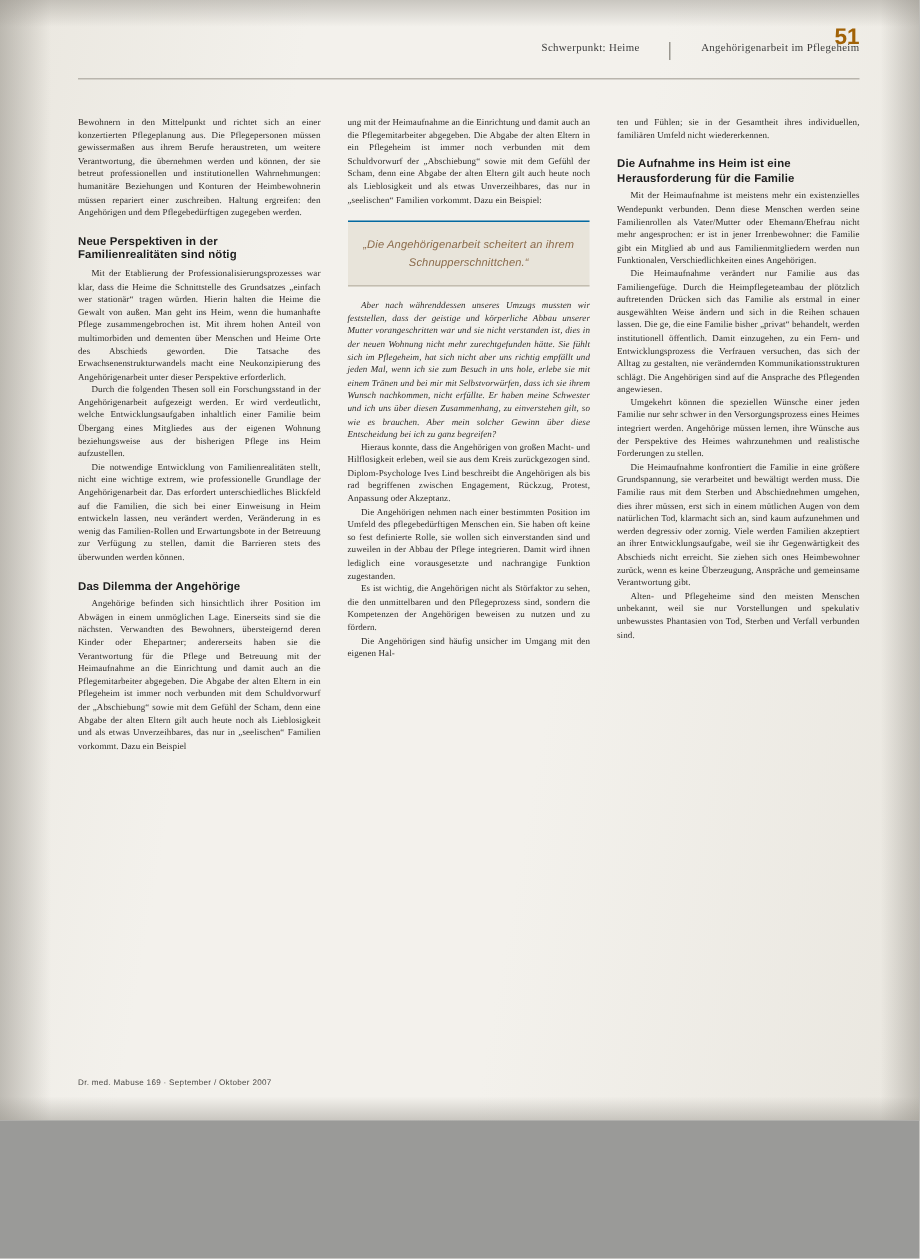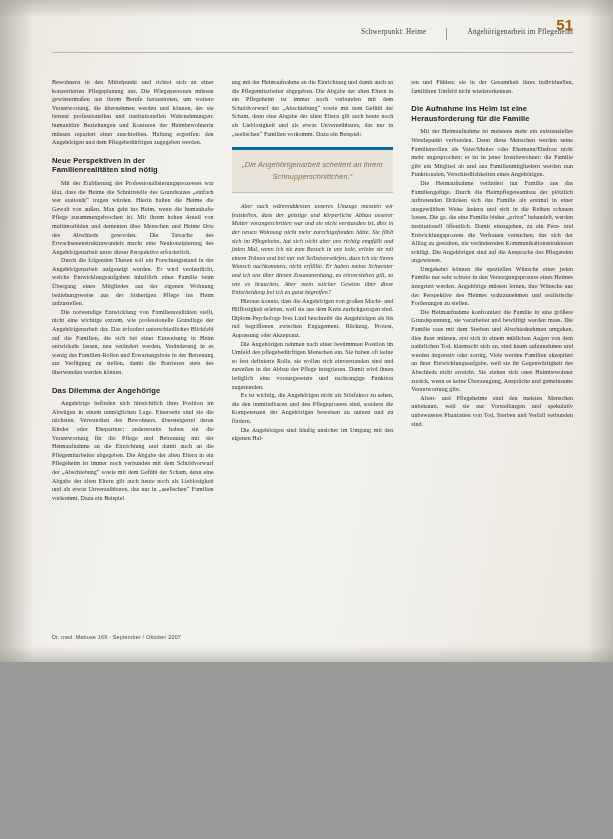--- a/index.html
+++ b/index.html
@@ -6,21 +6,21 @@
     margin: 0;
     padding: 0;
     background: #9a9a98;
   }
   body {
     font-family: "Liberation Serif", serif;
   }
   .page {
     position: relative;
     width: 613px;
-    height: 662px;
+    height: 747px;
     background: #f3f1ec;
     overflow: hidden;
     box-sizing: border-box;
   }
   .paper-tint {
     position: absolute;
     inset: 0;
     background:
       linear-gradient(100deg, rgba(226,222,212,0.55) 0%, rgba(243,241,236,0.15) 28%, rgba(243,241,236,0.05) 60%, rgba(222,218,208,0.45) 100%);
     pointer-events: none;
@@ -111,21 +111,21 @@
     margin: 9px 0 4px 0;
     line-height: 9.6px;
     letter-spacing: 0.1px;
   }
 
   
   .pullquote {
     margin: 9px 0 9px 0;
     padding: 9px 8px 10px 8px;
     background: #e8e4da;
-    border-top: 3px solid #0369a1;
+    border-top: 1px solid #0369a1;
     border-bottom: 1px solid #c3bdb0;
     text-align: center;
   }
   .pullquote .pq-text {
     font-family: "Liberation Sans", sans-serif;
     font-style: italic;
     font-size: 7.4px;
     line-height: 11.5px;
     color: #8a6a4a;
     letter-spacing: 0.1px;

